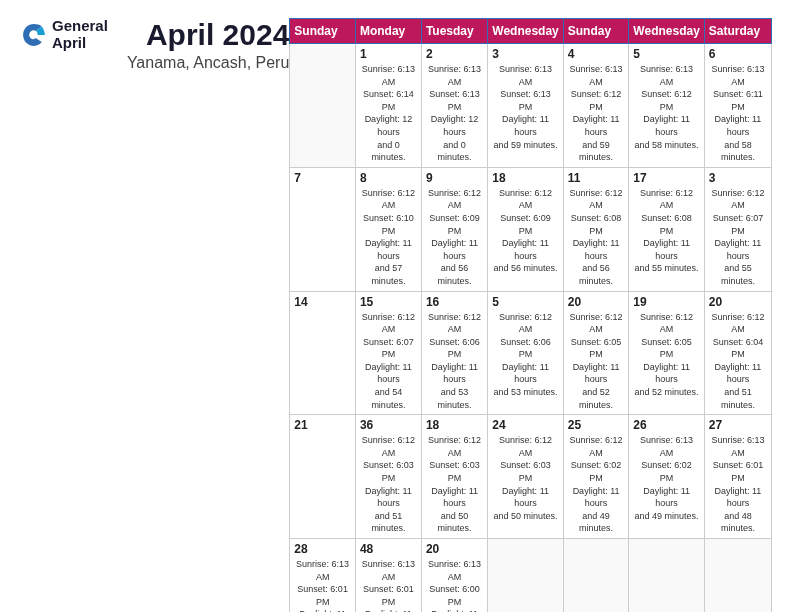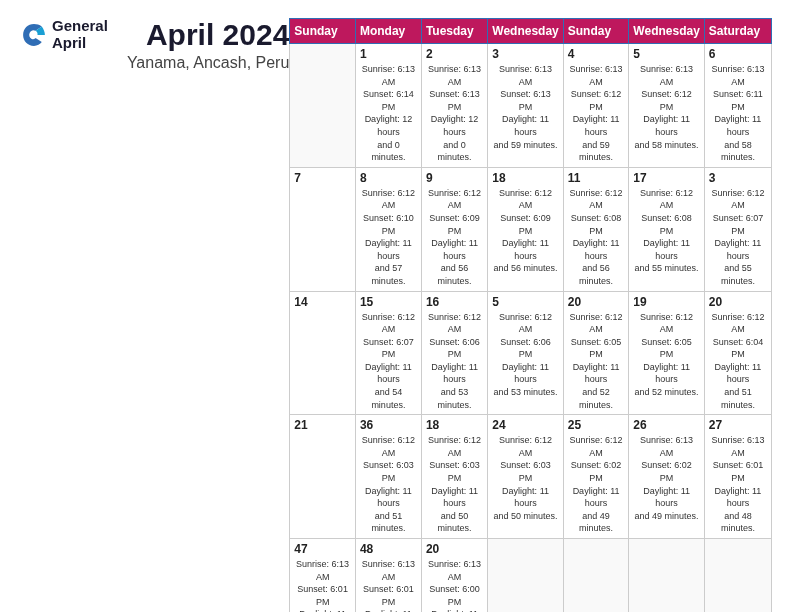--- a/index.html
+++ b/index.html
@@ -239,21 +239,21 @@
             <span class="day-num">26</span>
             <div class="day-info">Sunrise: 6:13 AM<br>Sunset: 6:02 PM<br>Daylight: 11 hours<br>and 49 minutes.</div>
           </td>
           <td>
             <span class="day-num">27</span>
             <div class="day-info">Sunrise: 6:13 AM<br>Sunset: 6:01 PM<br>Daylight: 11 hours<br>and 48 minutes.</div>
           </td>
         </tr>
         <tr>
           <td>
-            <span class="day-num">47</span>
+            <span class="day-num">28</span>
             <div class="day-info">Sunrise: 6:13 AM<br>Sunset: 6:01 PM<br>Daylight: 11 hours<br>and 48 minutes.</div>
           </td>
           <td>
             <span class="day-num">48</span>
             <div class="day-info">Sunrise: 6:13 AM<br>Sunset: 6:01 PM<br>Daylight: 11 hours<br>and 48 minutes.</div>
           </td>
           <td>
             <span class="day-num">20</span>
             <div class="day-info">Sunrise: 6:13 AM<br>Sunset: 6:00 PM<br>Daylight: 11 hours<br>and 47 minutes.</div>
           </td>

